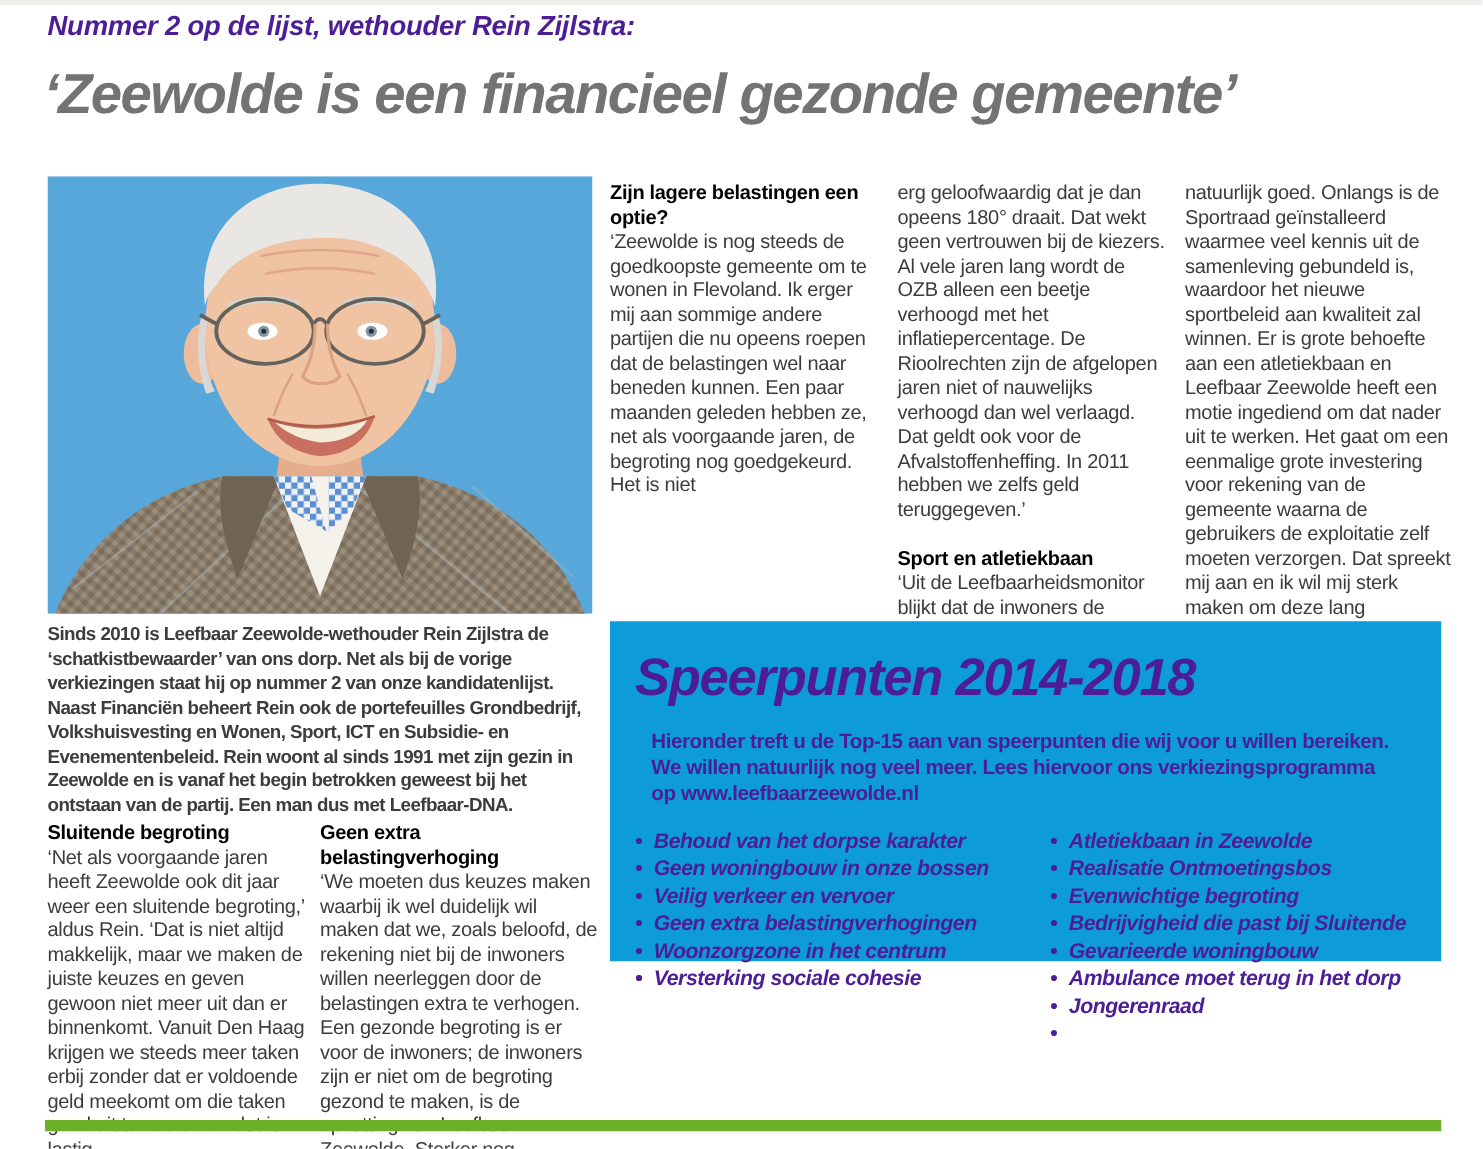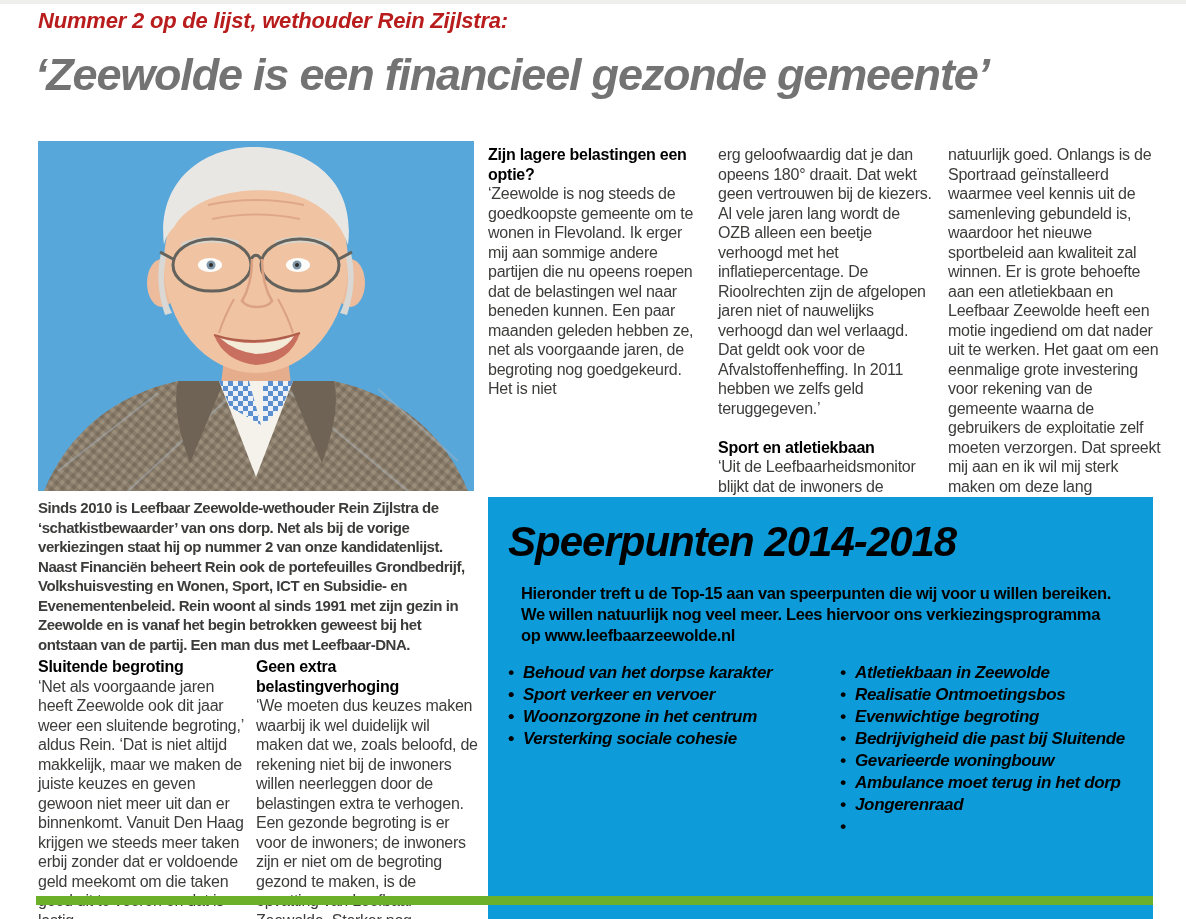--- a/index.html
+++ b/index.html
@@ -7,21 +7,21 @@
     width:1186px; height:919px; position:relative; overflow:hidden;
     font-family:"Liberation Sans","DejaVu Sans",sans-serif;
     color:#3c3c3b;
   }
   .page { position:absolute; inset:0; background:#ffffff; }
   .top-strip { position:absolute; left:0; top:0; width:1186px; height:4px; background:#efefee; }
 
   .kicker {
     position:absolute; left:38px; top:8px; margin:0;
     font-style:italic; font-weight:bold; font-size:22px; line-height:26px;
-    color:#b91c1c; letter-spacing:-0.2px; white-space:nowrap;
+    color:#4c1d95; letter-spacing:-0.2px; white-space:nowrap;
   }
   .headline {
     position:absolute; left:35px; top:50px; margin:0;
     font-style:italic; font-weight:bold; font-size:45px; line-height:50px;
     color:#737373; letter-spacing:-1.2px; white-space:nowrap;
   }
 
   .photo { position:absolute; left:38px; top:141px; width:436px; height:350px; margin:0; }
   .photo svg { display:block; width:100%; height:100%; }
 
@@ -41,22 +41,22 @@
 
   .intro {
     position:absolute; left:38px; top:498px; width:438px; margin:0;
     font-weight:bold; font-size:15px; line-height:19.5px;
     letter-spacing:-0.45px; color:#3c3c3b;
   }
   .colA { left:38px;  top:657px; width:212px; }
   .colB { left:256px; top:657px; width:222px; }
 
   .bluebox {
-    position:absolute; left:488px; top:497px; width:665px; height:422px;
-    background:#0d9cd9; color:#000000; box-sizing:border-box; padding:16px 20px;
+    position:absolute; left:488px; top:497px; width:665px; height:272px;
+    background:#0d9cd9; color:#4c1d95; box-sizing:border-box; padding:16px 20px;
   }
   .bluebox h2 {
     margin:6px 0 18px 0; font-size:42px; line-height:46px;
     font-style:italic; font-weight:bold; letter-spacing:-1px;
   }
   .box-intro {
     margin:13px; max-width:645px; font-weight:bold;
     font-size:16.5px; line-height:21px; letter-spacing:-0.35px;
   }
   .box-intro .url { cursor:pointer; }
@@ -169,23 +169,23 @@
     <h3 class="green">Geen extra belastingverhoging</h3>
     <p>‘We moeten dus keuzes maken waarbij ik wel duidelijk wil maken dat we, zoals beloofd, de rekening niet bij de inwoners willen neerleggen door de belastingen extra te verhogen. Een gezonde begroting is er voor de inwoners; de inwoners zijn er niet om de begroting gezond te maken, is de opvatting van Leefbaar Zeewolde. Sterker nog,</p>
   </div>
 
   <section class="bluebox">
     <h2>Speerpunten 2014-2018</h2>
     <p class="box-intro"><span>Hieronder treft u de Top-15 aan van speerpunten die wij voor u willen bereiken. We willen natuurlijk nog veel meer. Lees hiervoor ons verkiezingsprogramma op </span><span class="url">www.leefbaarzeewolde.nl</span></p>
 
     <ul class="list list-left">
       <li><span class="blt">•</span><span>Behoud van het dorpse karakter</span></li>
-      <li><span class="blt">•</span></li>
-      <li><span class="blt">•</span><span>Sport verkeer en vervoer</span></li>
-      <li><span class="blt">•</span></li>
+      <li><span class="blt">•</span><span>Geen woningbouw in onze bossen</span></li>
+      <li><span class="blt">•</span><span>Veilig verkeer en vervoer</span></li>
+      <li><span class="blt">•</span><span>Geen extra belastingverhogingen</span></li>
       <li><span class="blt">•</span><span>Woonzorgzone in het centrum</span></li>
       <li><span class="blt">•</span></li>
       <li><span class="blt">•</span><span>Versterking sociale cohesie</span></li>
     </ul>
 
     <ul class="list list-right">
       <li><span class="blt">•</span><span>Atletiekbaan in Zeewolde</span></li>
       <li><span class="blt">•</span><span>Realisatie Ontmoetingsbos</span></li>
       <li><span class="blt">•</span><span>Evenwichtige begroting</span></li>
       <li><span class="blt">•</span><span>Bedrijvigheid die past bij Sluitende</span></li>

